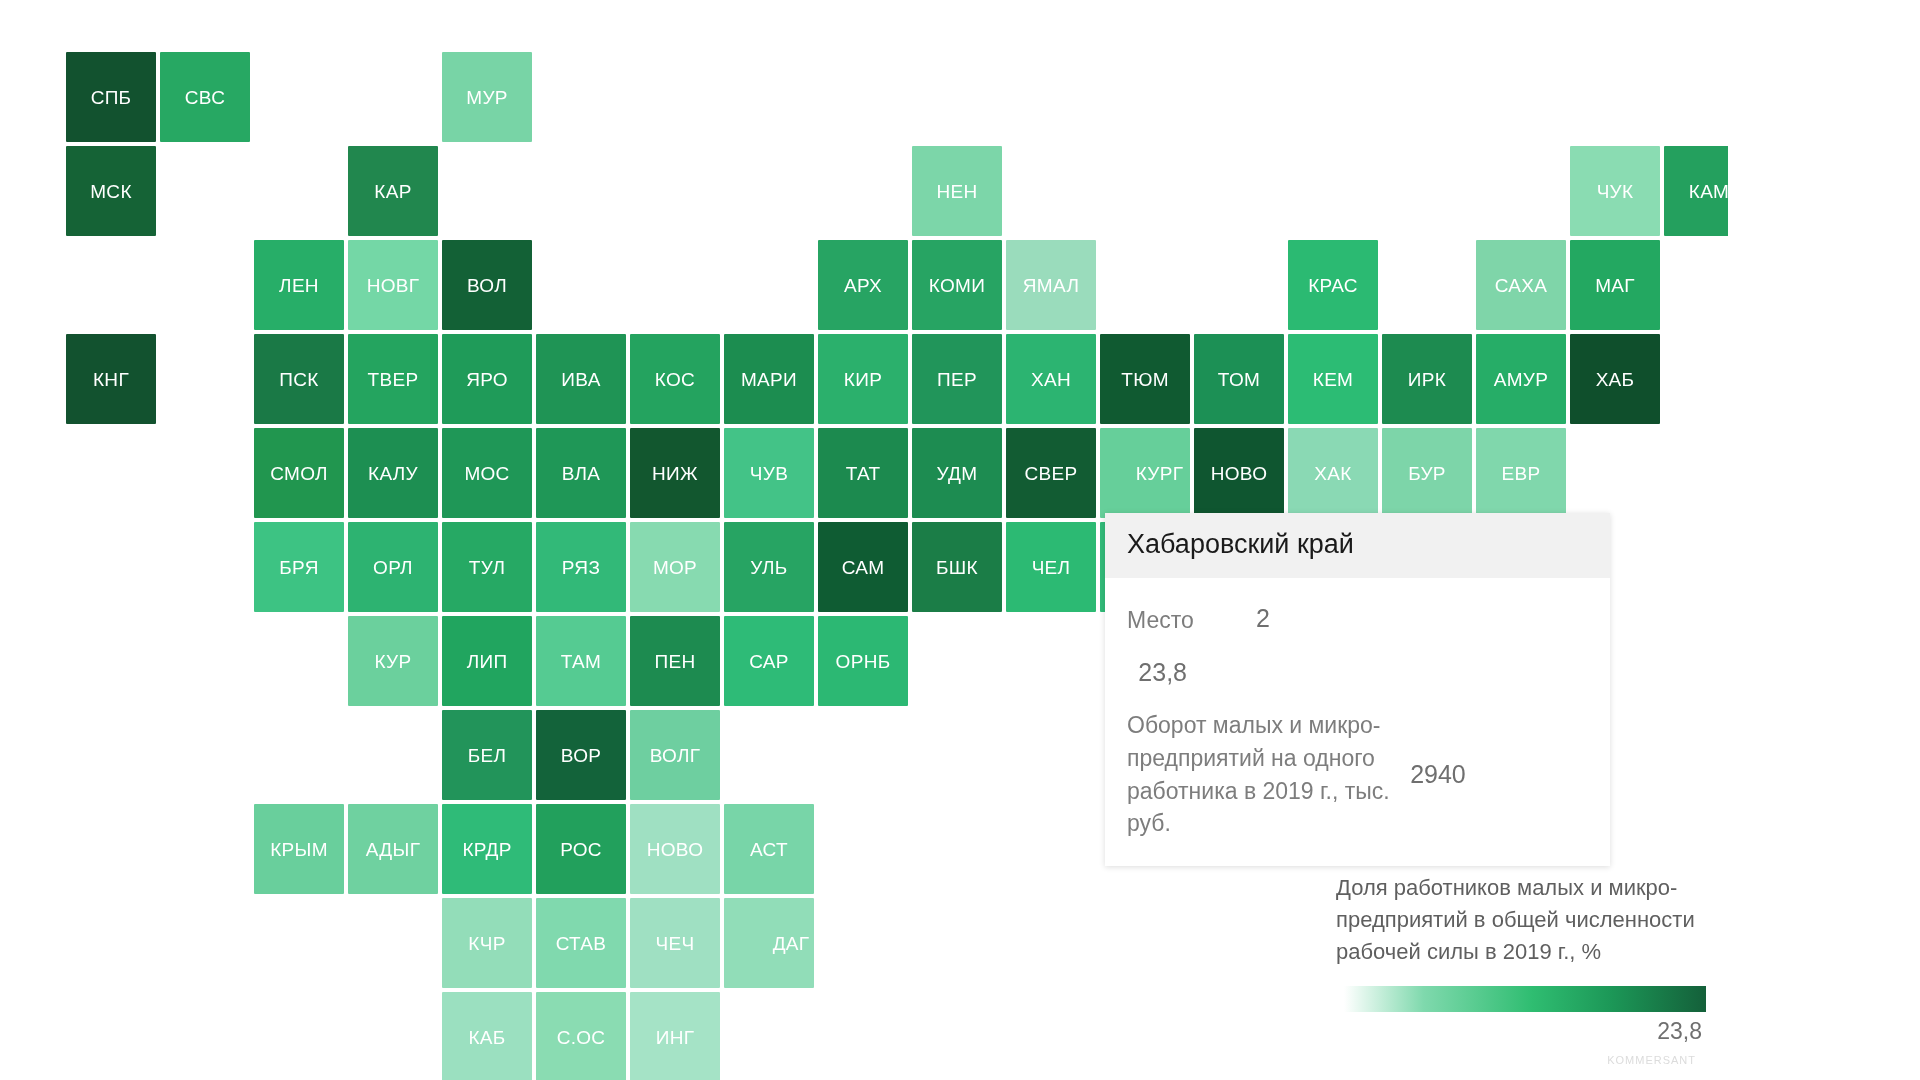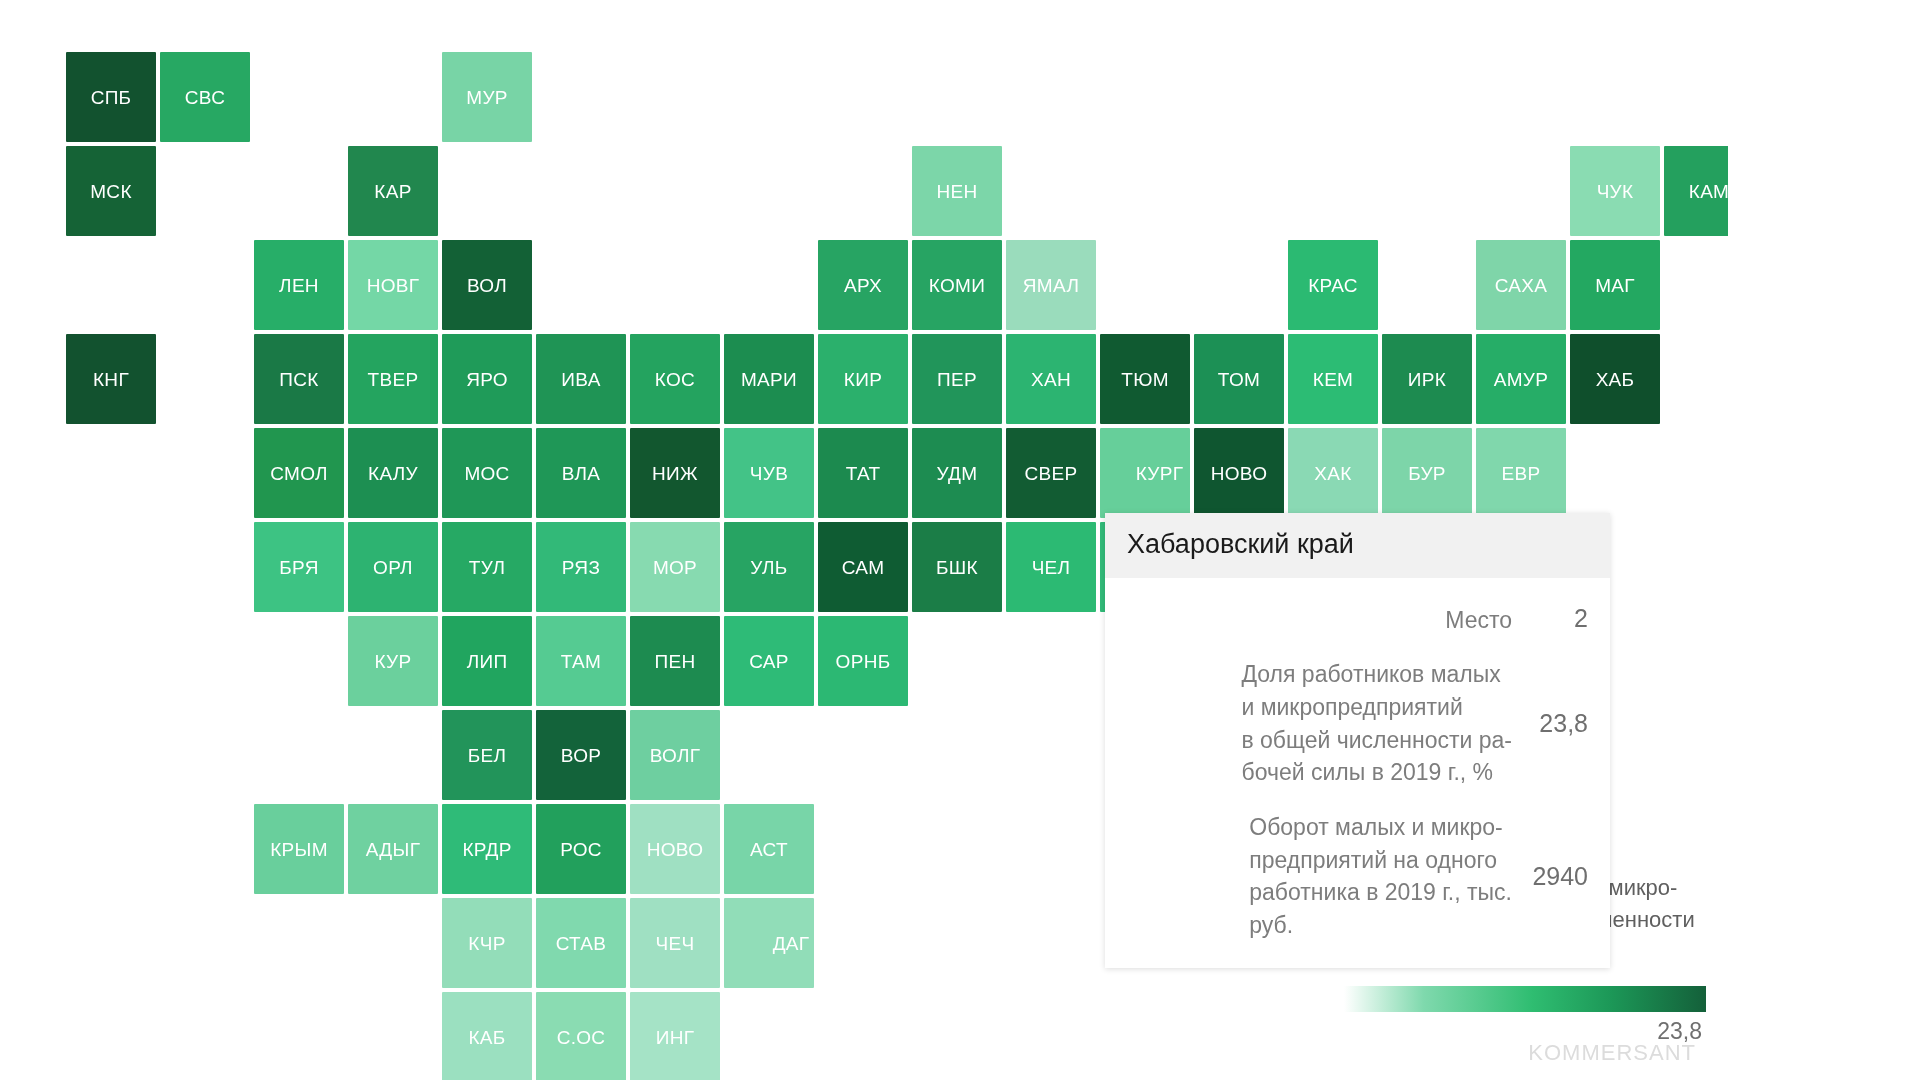--- a/index.html
+++ b/index.html
@@ -80,21 +80,21 @@
     white-space: nowrap;
   }
 
   #tooltip .tt-body {
     padding: 4px 22px 26px 22px;
   }
 
   .tt-row {
     display: flex;
     align-items: flex-start;
-    justify-content: flex-end;
+    justify-content: flex-start;
     padding: 22px 0 0 0;
     gap: 16px;
   }
 
   .tt-row .tt-label {
     font-size: 23px;
     color: #7d7d7d;
     line-height: 1.42;
     font-weight: 400;
     max-width: 382px;
@@ -145,21 +145,21 @@
     color: #6f6f6f;
     text-align: right;
     padding-right: 4px;
   }
 
   
   #watermark {
     position: absolute;
     right: 32px;
     bottom: 14px;
-    font-size: 22px;
+    font-size: 11px;
     color: #dcdcdc;
     letter-spacing: 1px;
     z-index: 5;
     font-family: "Liberation Sans", "DejaVu Sans", sans-serif;
   }
 </style>
 </head>
 <body>
 
 <div id="stage">
@@ -413,21 +413,20 @@
   <div id="tooltip">
     <div class="tt-header">
       <div class="tt-title">Хабаровский край</div>
     </div>
     <div class="tt-body">
         <div class="tt-row single">
           <div class="tt-label">Место</div>
           <div class="tt-value">2</div>
         </div>
         <div class="tt-row">
-          <div class="tt-label">Доля работников малых<br>и микропредприятий<br>в общей численности ра-<br>бочей силы в 2019 г., %</div>
           <div class="tt-value">23,8</div>
         </div>
         <div class="tt-row">
           <div class="tt-label">Оборот малых и микро-<br>предприятий на одного<br>работника в 2019 г., тыс.<br>руб.</div>
           <div class="tt-value">2940</div>
         </div>
       </div>
   </div>
 
   <div id="legend">

